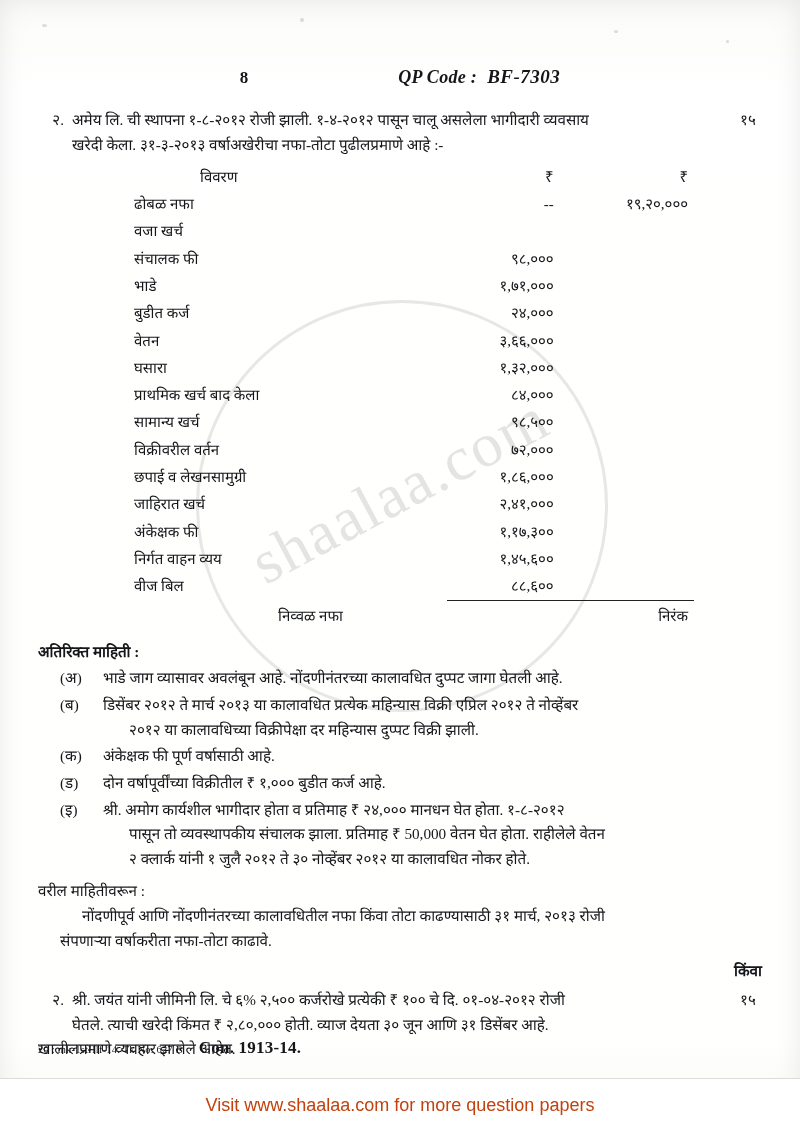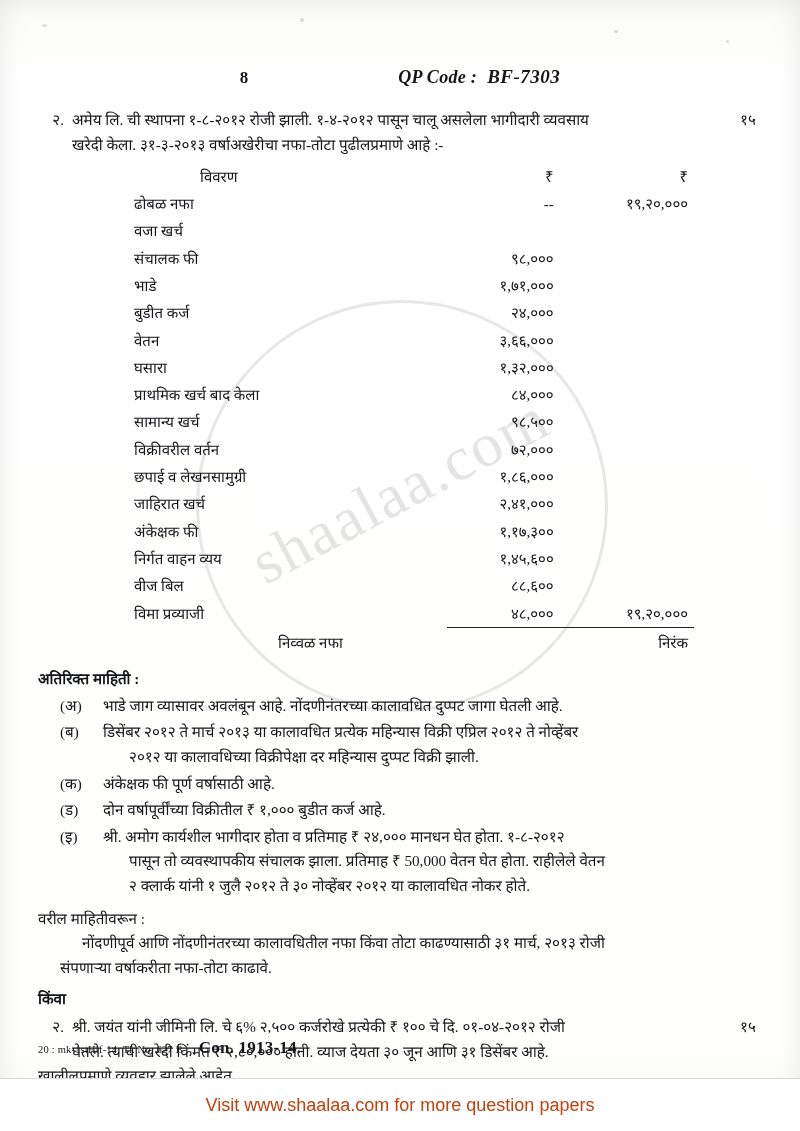--- a/index.html
+++ b/index.html
@@ -144,21 +144,21 @@
     display: flex;
     gap: 9px;
     align-items: flex-start;
     margin-top: 2px;
   }
   .pt .lbl { width: 34px; flex: none; }
   .pt .txt { flex: 1; }
   .pt .txt .cont { display: block; margin-left: 26px; }
 
   .centerline {
-    text-align: left;
+    text-align: right;
     font-weight: 700;
     margin-top: 6px;
   }
 
   .footer {
     position: absolute;
     left: 38px;
     right: 24px;
     top: 1038px;
     display: flex;
@@ -316,25 +316,20 @@
           </tr>
           <tr>
             <td class="c-label ind">निर्गत वाहन व्यय</td>
             <td class="c-a">१,४५,६००</td>
             <td class="c-b"></td>
           </tr>
           <tr>
             <td class="c-label ind">वीज बिल</td>
             <td class="c-a">८८,६००</td>
             <td class="c-b"></td>
-          </tr>
-          <tr>
-            <td class="c-label ind">विमा प्रव्याजी</td>
-            <td class="c-a">४८,०००</td>
-            <td class="c-b">१९,२०,०००</td>
           </tr>
           <tr class="row-total">
             <td class="c-label" style="text-align:center; padding-left:40px;">निव्वळ नफा</td>
             <td class="c-a ul-a"></td>
             <td class="c-b ul-a">निरंक</td>
           </tr>
         </tbody>
       </table>
 
       <div class="sub-head">अतिरिक्त माहिती :</div>

